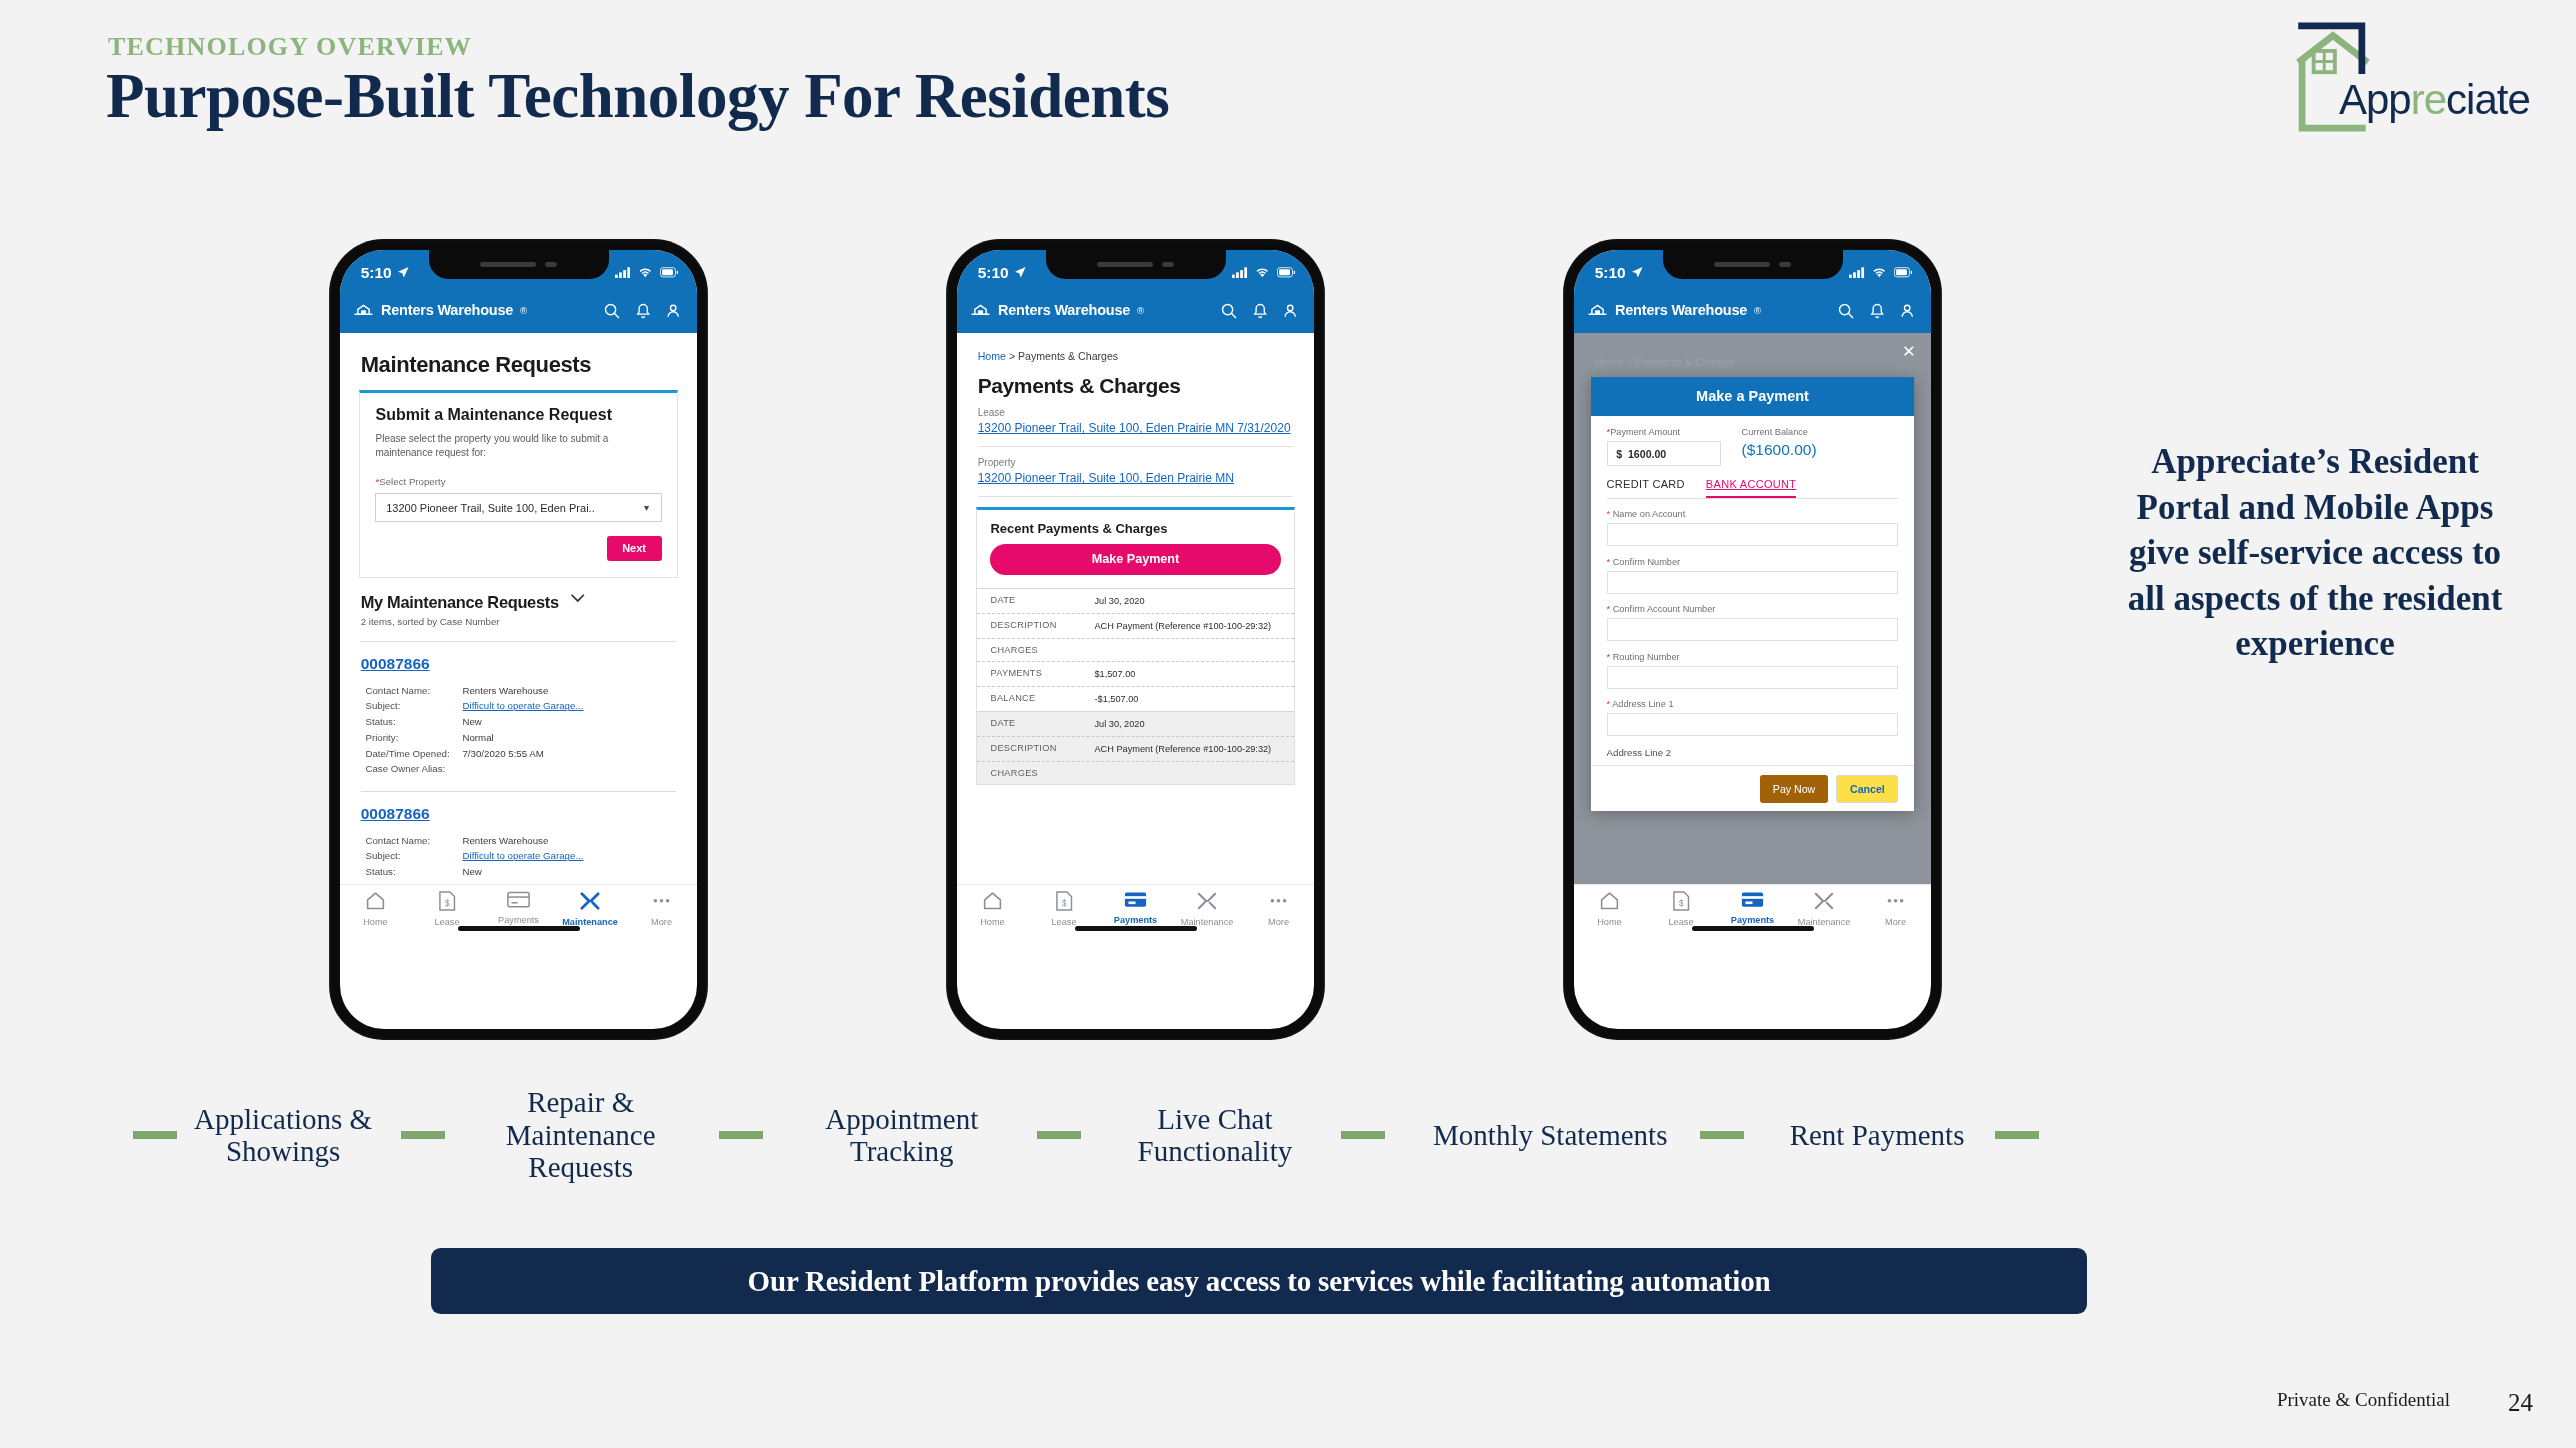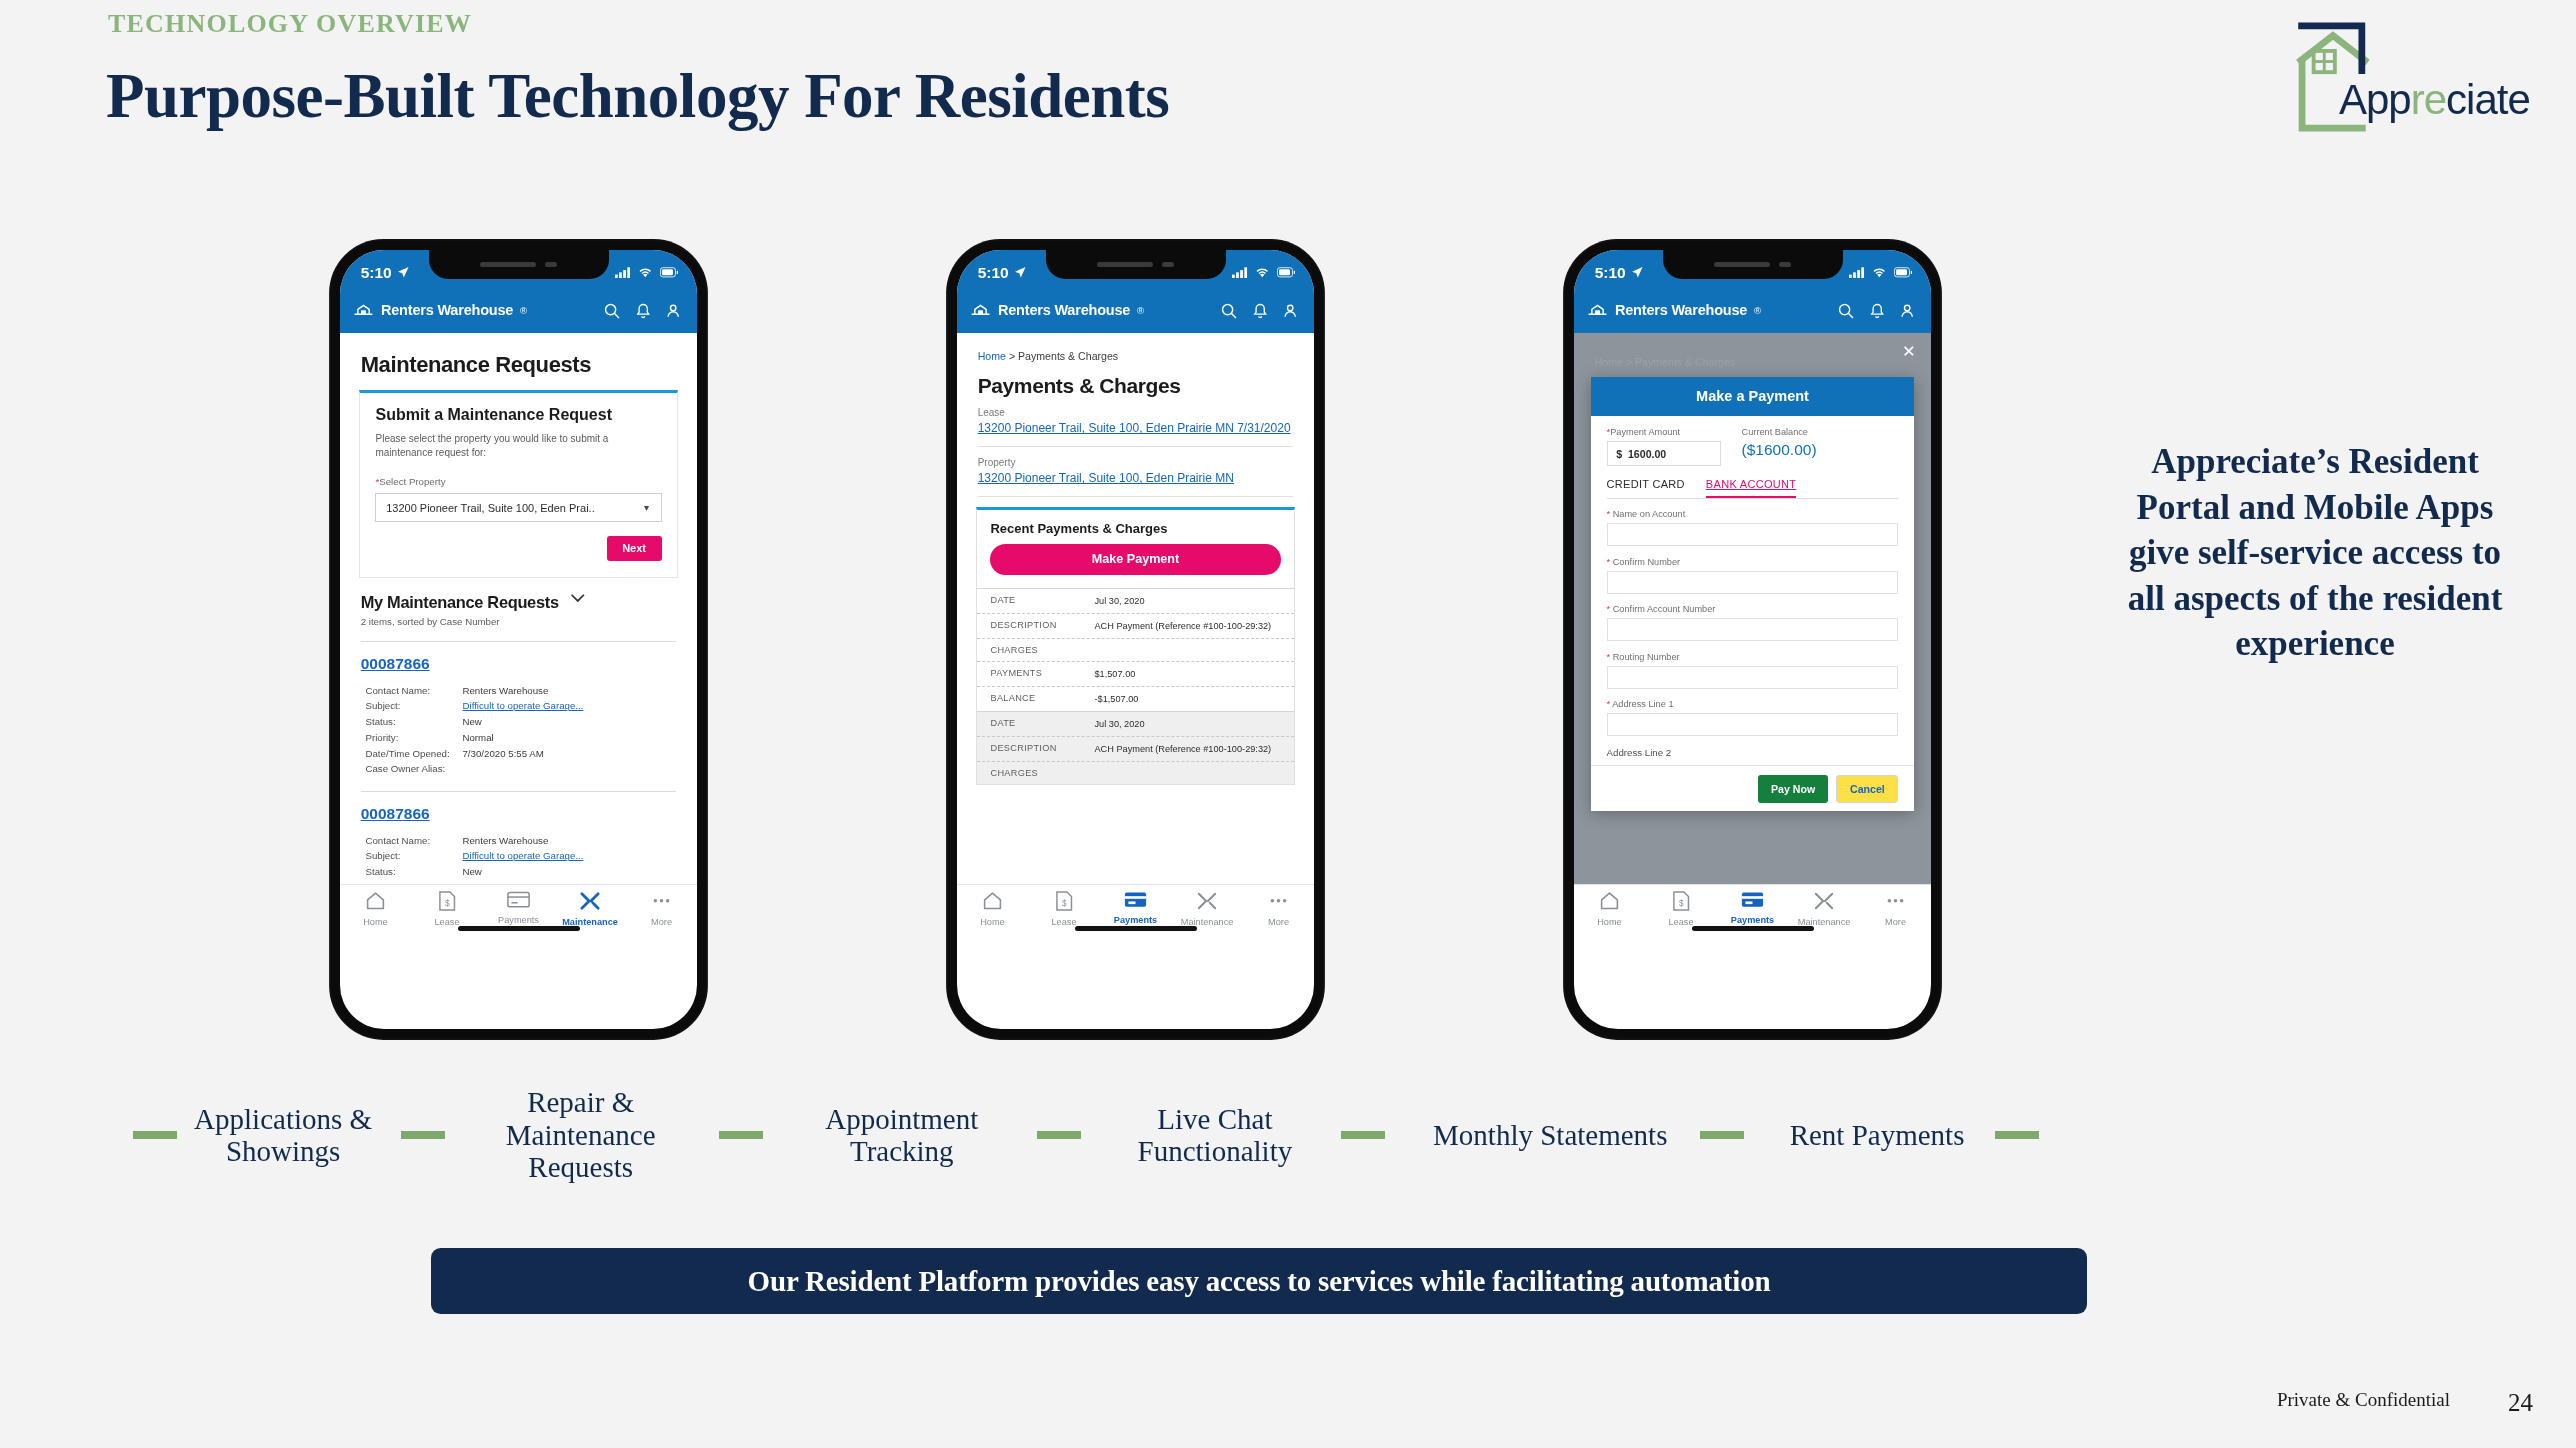--- a/index.html
+++ b/index.html
@@ -6,21 +6,21 @@
   html, body { width: 2576px; height: 1449px; }
   body {
     background: #f2f3f2;
     font-family: "Liberation Sans", sans-serif;
     position: relative;
     overflow: hidden;
   }
 
   
   .eyebrow {
-    position: absolute; left: 108px; top: 9px;
+    position: absolute; left: 108px; top: 32px;
     font-family: "Liberation Serif", serif;
     font-size: 26px; font-weight: 700; letter-spacing: 1.2px;
     color: #8bb57c;
   }
   .page-title {
     position: absolute; left: 106px; top: 60px;
     font-family: "Liberation Serif", serif;
     font-size: 63px; font-weight: 700; letter-spacing: -0.5px;
     color: #122a4d;
   }
@@ -168,21 +168,21 @@
     margin-top: 3.9px; border: 1px solid #dcdcdc; height: 25px; width: 114px;
     display: flex; align-items: center; padding: 0 8.7px; font-size: 10.6px; font-weight: 700; color: #2b2b2b; gap: 5.8px;
   }
   .m-bal { font-size: 15.5px; color: #1071b9; margin-top: 3.9px; }
   .m-tabs { display: flex; gap: 21px; margin-top: 11.6px; border-bottom: 1px solid #dddddd; }
   .m-tab { font-size: 11px; color: #2b2b2b; padding-bottom: 5.8px; letter-spacing: 0.3px; }
   .m-tab.sel { color: #e60a6b; text-decoration: underline; border-bottom: 2.9px solid #e60a6b; }
   .m-field-l { font-size: 9.2px; color: #6f6f6f; margin-top: 10.6px; }
   .m-input { margin-top: 3.9px; height: 23px; border: 1px solid #e0e0e0; background: #fff; }
   .m-foot { border-top: 1px solid #e2e2e2; padding: 8.7px 15.5px; display: flex; justify-content: flex-end; gap: 8.7px; }
-  .btn-pay { background: #15803d; color: #fff; border: none; border-radius: 2.9px; font-size: 10.6px; font-weight: 700; padding: 6.8px 12.6px; font-family: inherit; text-align: right; }
+  .btn-pay { background: #a16207; color: #fff; border: none; border-radius: 2.9px; font-size: 10.6px; font-weight: 400; padding: 6.8px 12.6px; font-family: inherit; text-align: right; }
   .btn-cancel { background: #fde047; color: #1565c0; border: 1px solid #d6d6d6; border-radius: 2.9px; font-size: 10.6px; font-weight: 700; padding: 6.8px 12.6px; font-family: inherit; }
   .ghost-row { position: absolute; left: 0; right: 0; z-index: 5; font-size: 9.2px; color: #98a0a8; display: flex; padding: 0 25px; }
 
   
   .blurb {
     position: absolute; right: 58px; top: 439px; width: 406px;
     text-align: center;
     font-family: "Liberation Serif", serif;
     font-size: 35px; font-weight: 700; line-height: 1.30;
     color: #122a4d;

